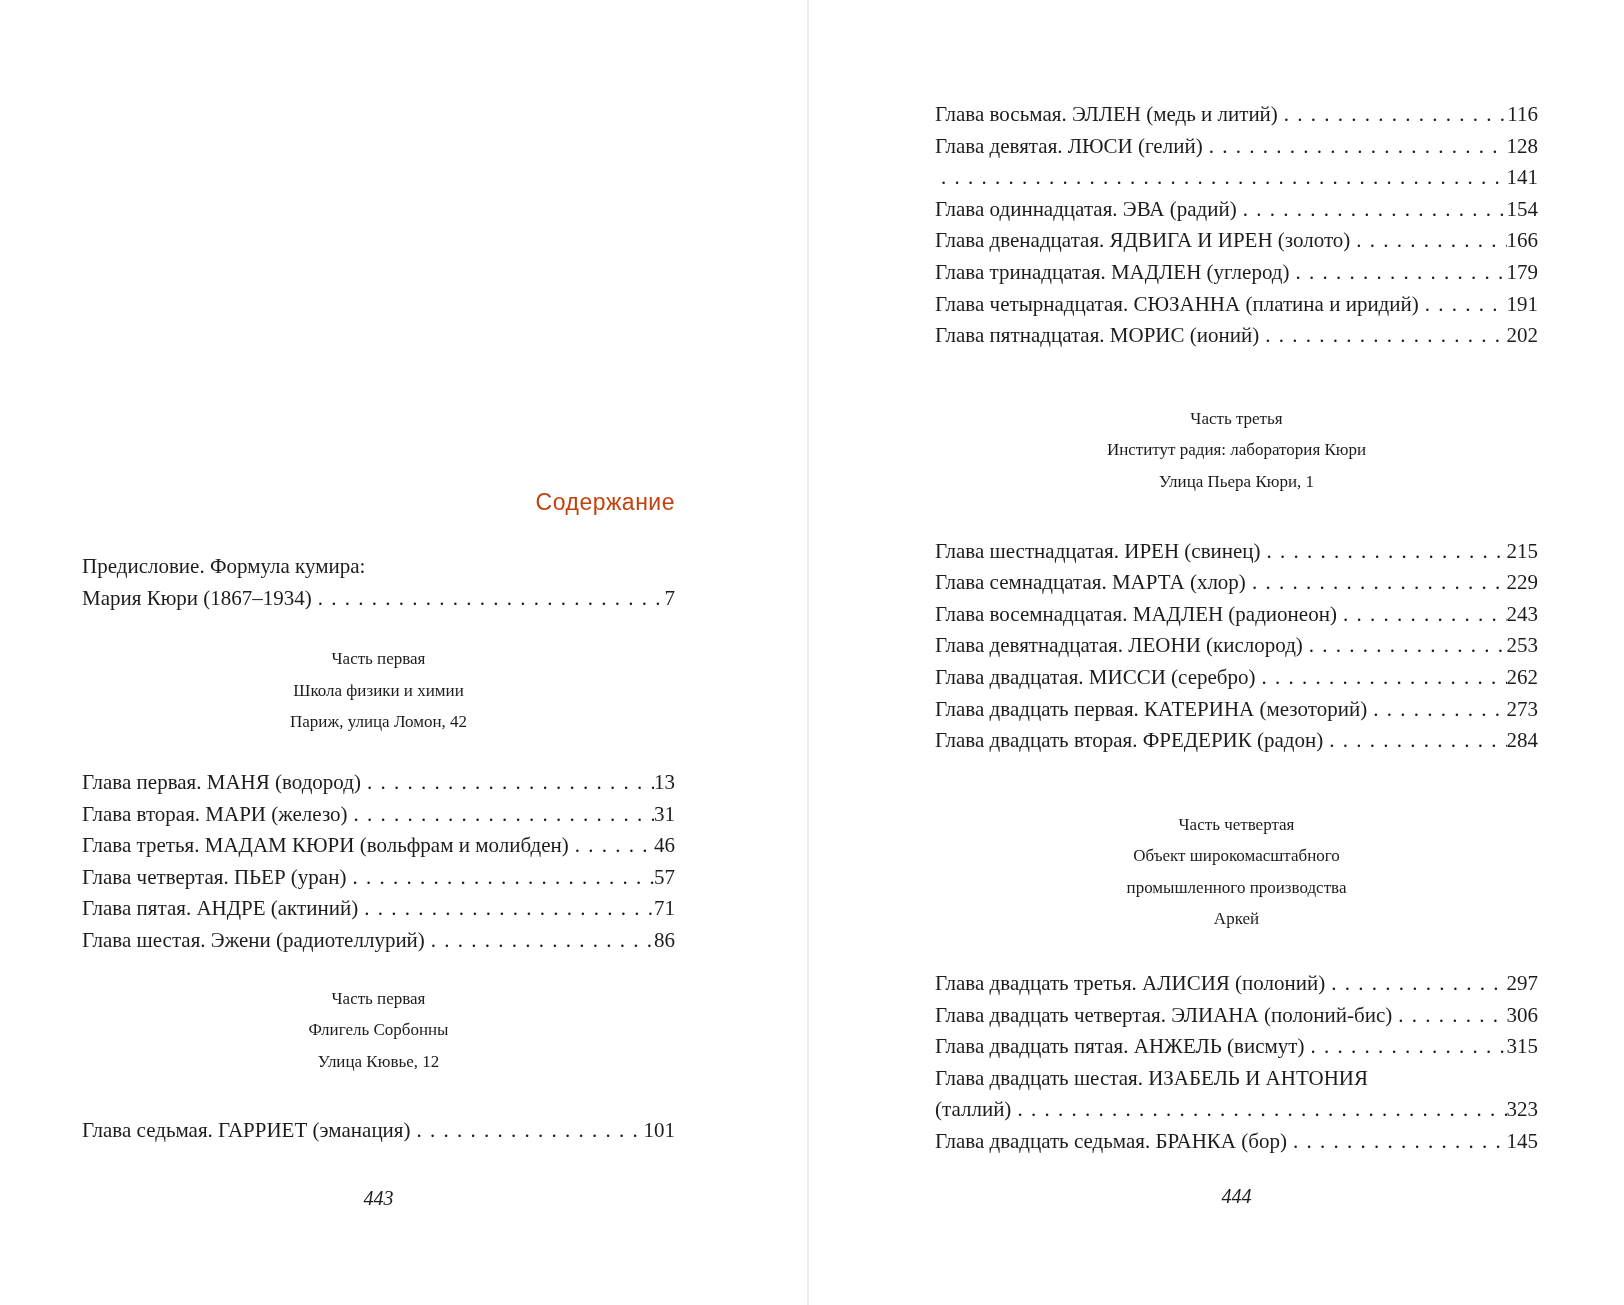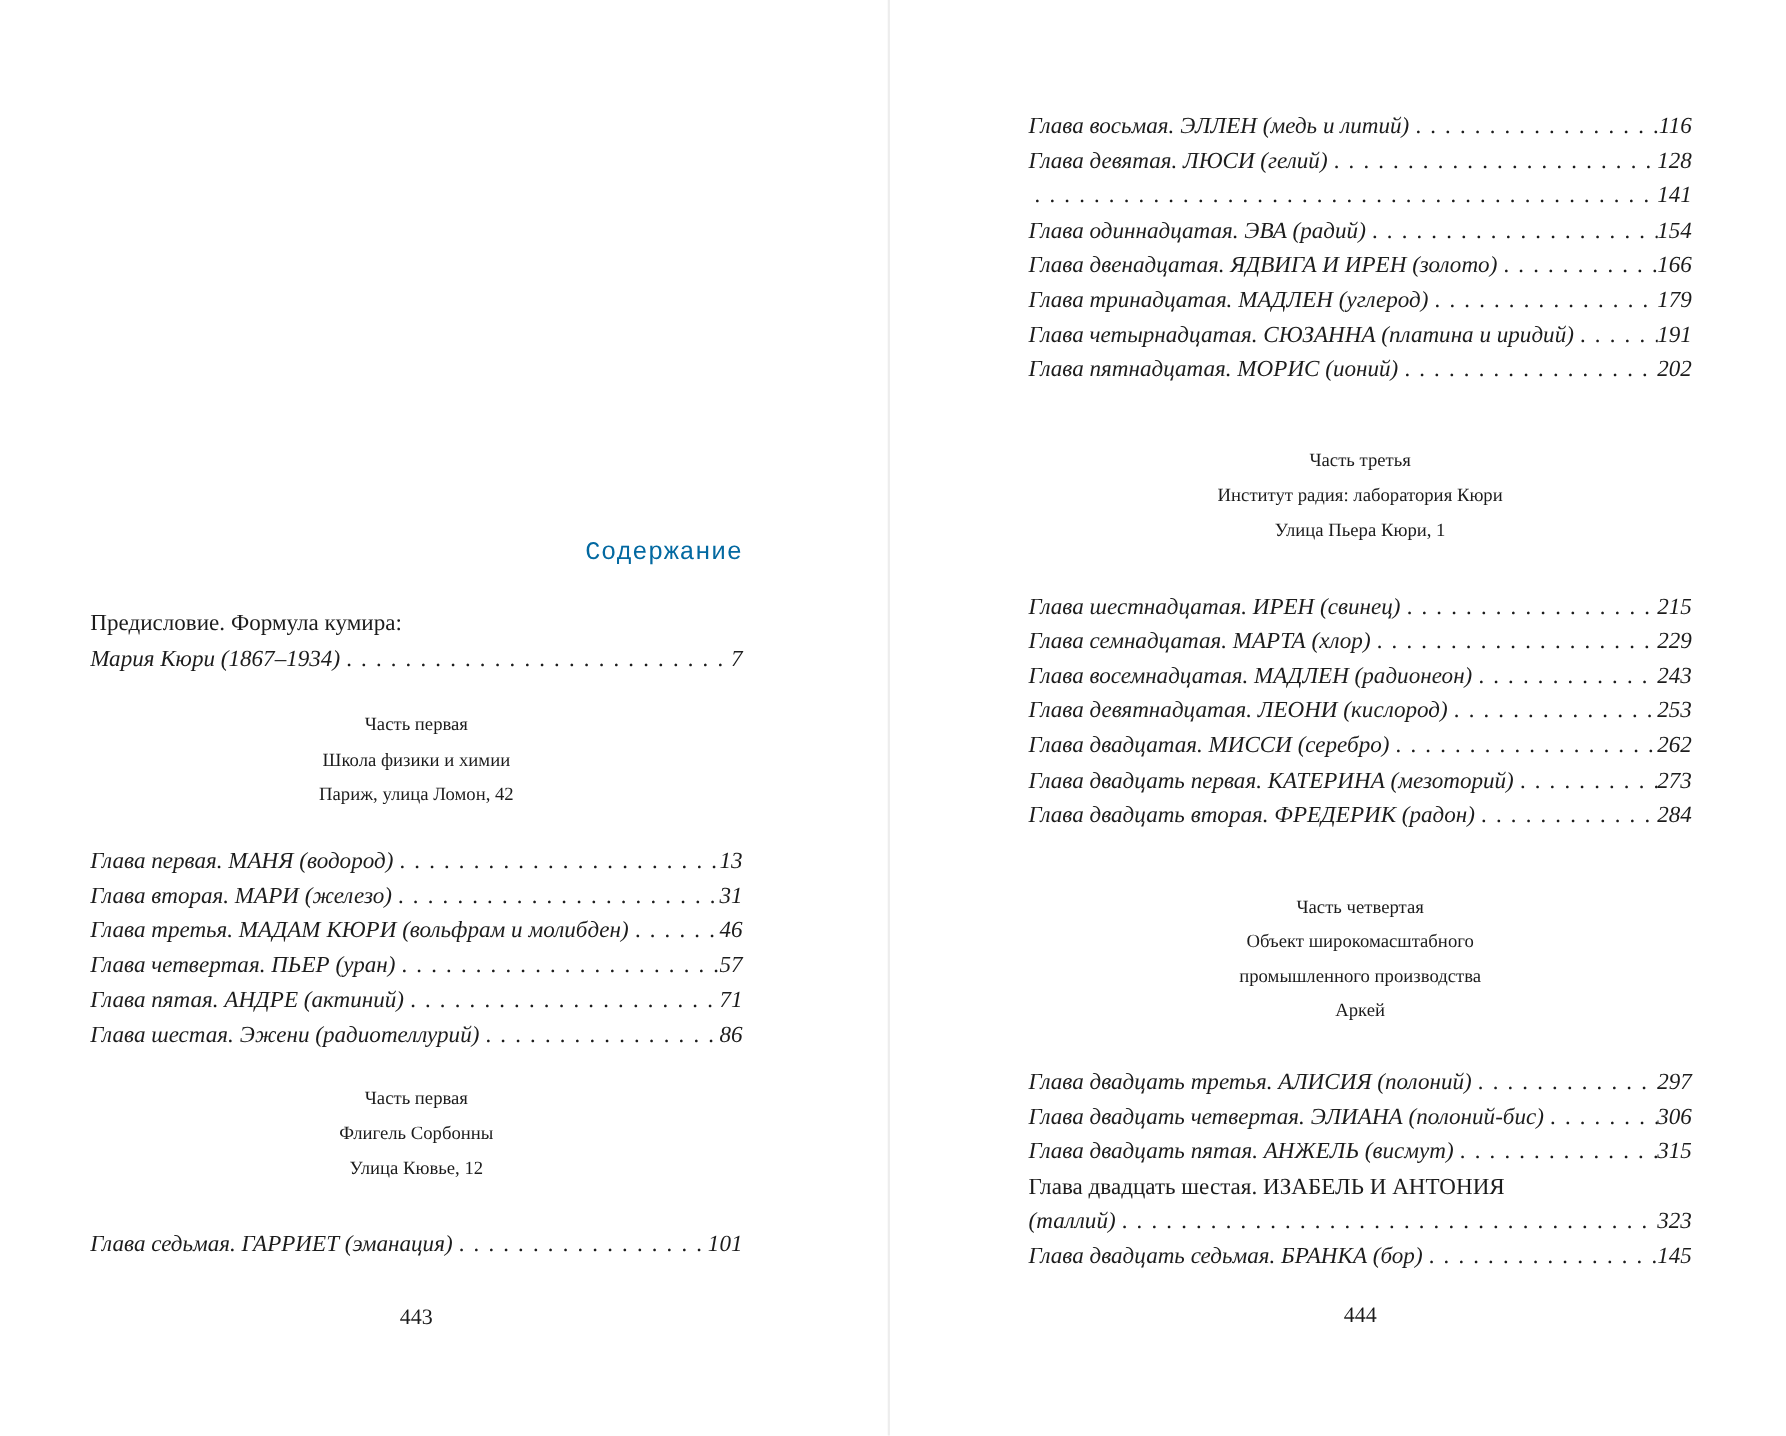--- a/index.html
+++ b/index.html
@@ -16,49 +16,50 @@
     width: 2px; height: 1305px; background: #ededed;
   }
   .page { position: absolute; top: 0; height: 1305px; }
   .page-left  { left: 0;    width: 807px; }
   .page-right { left: 809px; width: 815px; }
   .col { position: absolute; top: 0; }
   .page-left  .col { left: 82px;  width: 593px; }
   .page-right .col { left: 126px; width: 603px; }
 
   .line, .row { font-size: 21px; line-height: 31.6px; }
-  .row { display: flex; align-items: center; font-style: italic; }
+  .row { display: flex; align-items: center; }
   .row .t { white-space: nowrap; }
   .row .dots {
     flex: 1 1 auto;
     overflow: hidden;
     white-space: nowrap;
     text-align: right;
     word-spacing: 3px;
     padding-left: 6px;
     padding-right: 2px;
     min-width: 8px;
   }
   .row .pg { white-space: nowrap; }
 
   .toc-heading {
-    font-family: Liberation Mono, monospace;
+    font-family: Liberation Sans, sans-serif;
     font-size: 23px; line-height: 28px;
     text-align: right;
-    color: #0369a1;
+    color: #c2410c;
     letter-spacing: 0.5px;
   }
   .part {
     text-align: center;
     font-weight: normal;
     font-size: 17px;
     line-height: 31.6px;
   }
   .folio {
     text-align: center;
+    font-style: italic;
     font-size: 20px;
     line-height: 26px;
   }
 </style>
 </head>
 <body>
 
 <div class="spread">
   <div class="divider"></div>
 

